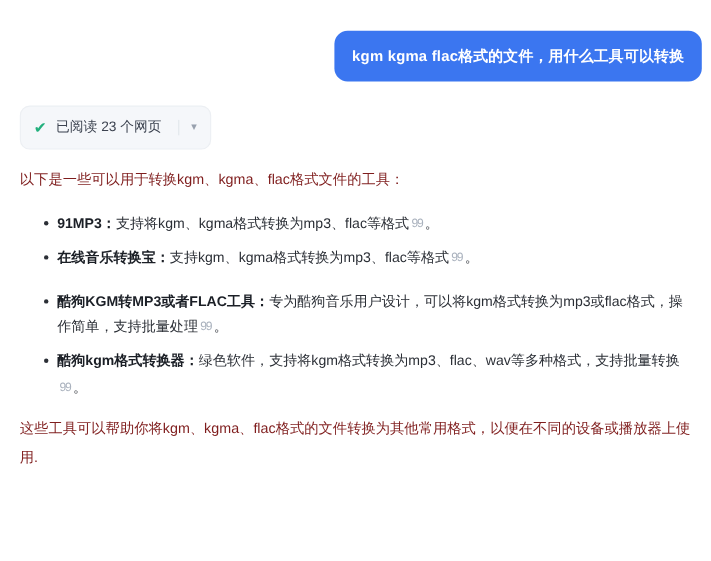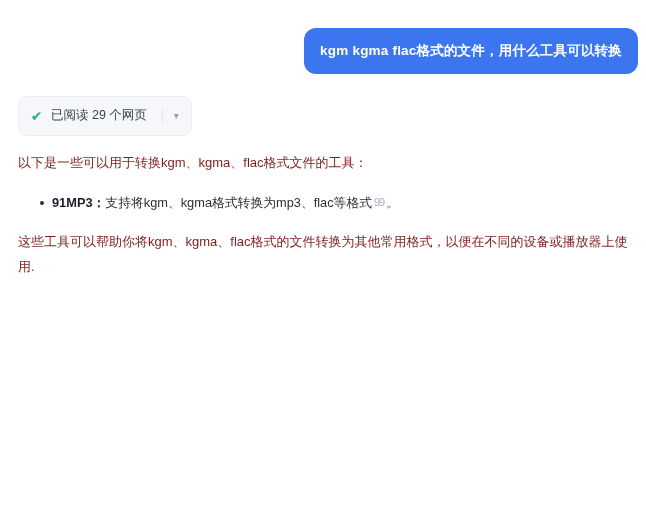--- a/index.html
+++ b/index.html
@@ -142,32 +142,43 @@
 <div class="page">
 
   <div class="user-row">
     <div class="user-bubble">kgm kgma flac格式的文件，用什么工具可以转换</div>
   </div>
 
   <div class="assistant">
 
     <div class="readpill">
       <span class="check">✔</span>
-      <span>已阅读 29 个网页</span>
+      <span>已阅读 23 个网页</span>
       <span class="sep"></span>
       <span class="chev">▾</span>
     </div>
 
     <p class="para">以下是一些可以用于转换kgm、kgma、flac格式文件的工具：</p>
 
     
     <ul class="bullets">
       <li>
         <span class="item-name">91MP3：</span><span>支持将kgm、kgma格式转换为mp3、flac等格式</span><span class="cite">99</span><span>。</span>
       </li>
+      <li>
+        <span class="item-name">在线音乐转换宝：</span><span>支持kgm、kgma格式转换为mp3、flac等格式</span><span class="cite">99</span><span>。</span>
+      </li>
     </ul>
 
     
+    <ul class="bullets">
+      <li>
+        <span class="item-name">酷狗KGM转MP3或者FLAC工具：</span><span>专为酷狗音乐用户设计，可以将kgm格式转换为mp3或flac格式，操作简单，支持批量处理</span><span class="cite">99</span><span>。</span>
+      </li>
+      <li>
+        <span class="item-name">酷狗kgm格式转换器：</span><span>绿色软件，支持将kgm格式转换为mp3、flac、wav等多种格式，支持批量转换</span><span class="cite">99</span><span>。</span>
+      </li>
+    </ul>
 
     <p class="para closing">这些工具可以帮助你将kgm、kgma、flac格式的文件转换为其他常用格式，以便在不同的设备或播放器上使用.</p>
   </div>
 
 </div>
 
 </body></html>

